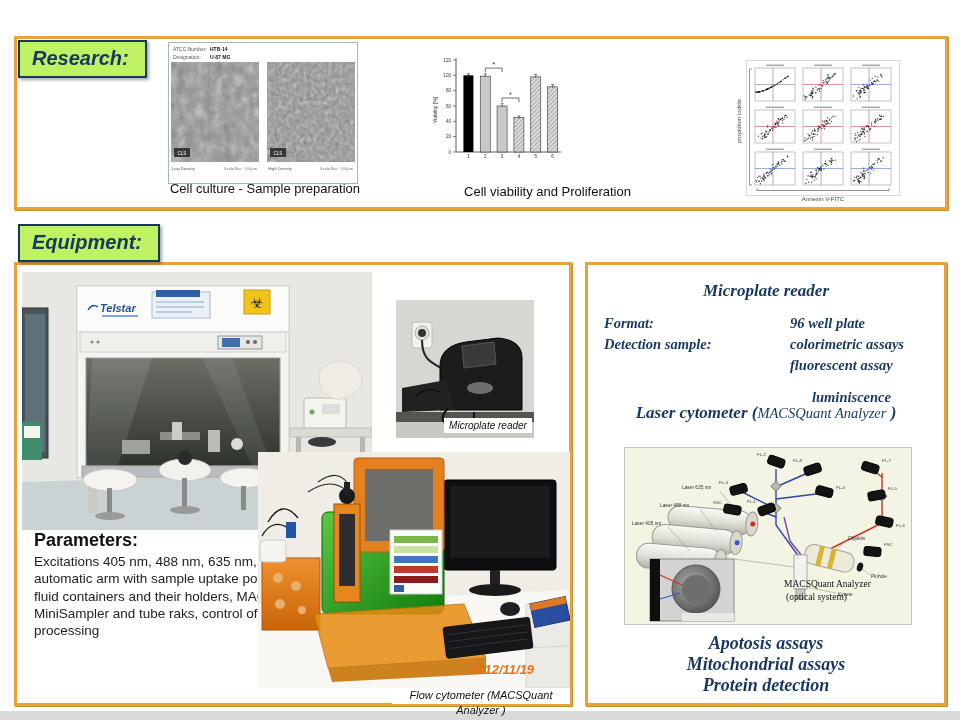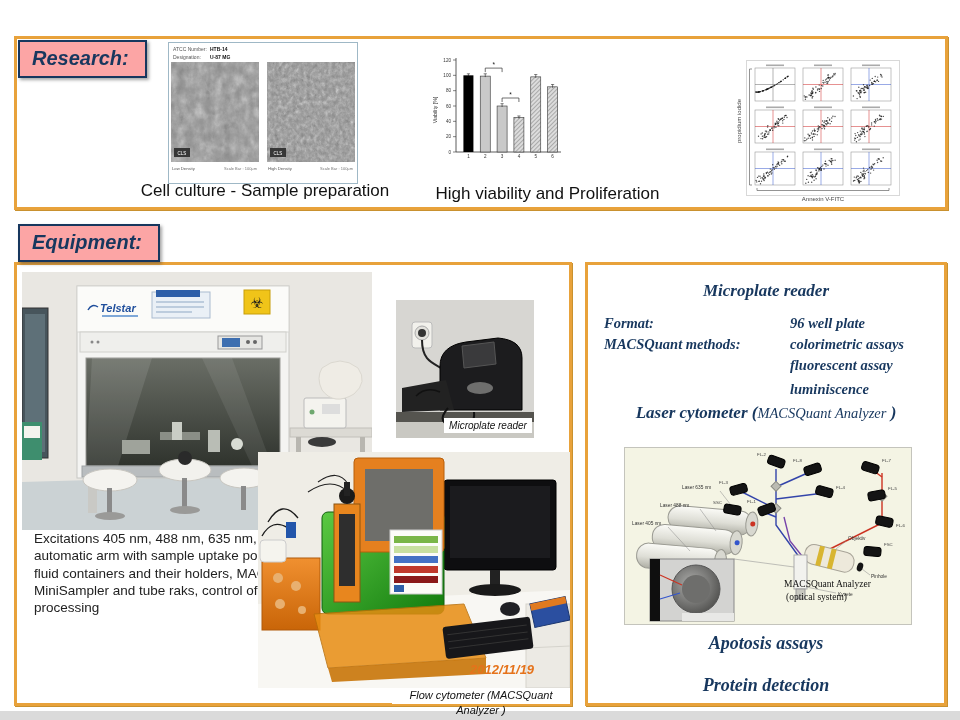--- a/index.html
+++ b/index.html
@@ -1,23 +1,23 @@
 <!DOCTYPE html>
 <html><head>
 <meta charset="utf-8">
 <style>
   html,body{margin:0;padding:0;background:#fff;}
   .slide{position:relative;width:960px;height:720px;background:#ffffff;overflow:hidden;
          font-family:"Liberation Sans",sans-serif;}
   .sec-box{position:absolute;background:#fff;border:3px solid #E8A23B;
            box-shadow:1px 1px 0 #c9912f;}
-  .sec-label{position:absolute;background:#fca5a5;border:2px solid #17375E;
+  .sec-label{position:absolute;background:#bef264;border:2px solid #17375E;
              color:#17375E;font-weight:bold;font-style:italic;font-size:20px;
              padding:5px 16px 6px 12px;box-shadow:2px 2px 3px rgba(60,60,60,.45);z-index:5;}
-  .caption{position:absolute;color:#111;font-size:17px;text-align:center;}
+  .caption{position:absolute;color:#111;font-size:13px;text-align:center;}
   .small-cap{position:absolute;background:#fff;color:#111;font-style:italic;
              font-size:11px;text-align:center;line-height:15px;}
   .flow-axis{position:absolute;font-size:6px;color:#444;text-align:center;}
   .params{position:absolute;width:258px;color:#111;z-index:2;}
   .params h3{margin:0 0 2px 0;font-size:18px;font-weight:bold;}
   .params p{margin:0;font-size:13.5px;line-height:1.28;color:#222;}
   .meth{font-family:"Liberation Serif",serif;color:#17375E;font-style:italic;font-weight:bold;}
   .m-title{position:absolute;left:0;top:16px;width:100%;text-align:center;font-size:17px;}
   .m-key{position:absolute;left:16px;font-size:14.5px;}
   .m-val{position:absolute;left:202px;font-size:14.5px;}
@@ -120,21 +120,21 @@
         <text x="107.75" y="106" font-size="4.6" fill="#333" text-anchor="middle">5</text>
         <rect x="119.58333333333333" y="34.83333333333333" width="10" height="65.16666666666667" fill="url(#hatchp)" stroke="#333" stroke-width="0.6"></rect>
         <line x1="124.58333333333333" y1="32.53333333333333" x2="124.58333333333333" y2="35.83333333333333" stroke="#000" stroke-width="0.5"></line>
         <line x1="122.98333333333333" y1="32.53333333333333" x2="126.18333333333332" y2="32.53333333333333" stroke="#000" stroke-width="0.5"></line>
         <text x="124.58333333333333" y="106" font-size="4.6" fill="#333" text-anchor="middle">6</text>
         <path d="M57.24999999999999,20.10000000000001 L57.24999999999999,16.10000000000001 L74.08333333333333,16.10000000000001 L74.08333333333333,20.10000000000001" fill="none" stroke="#333" stroke-width="0.7"></path>
         <text x="65.66666666666666" y="15.100000000000009" font-size="6.5" fill="#111" text-anchor="middle">*</text>
         <path d="M74.08333333333333,50 L74.08333333333333,46 L90.91666666666667,46 L90.91666666666667,50" fill="none" stroke="#333" stroke-width="0.7"></path>
         <text x="82.5" y="45" font-size="6.5" fill="#111" text-anchor="middle">*</text>
       </svg></div>
-  <div class="caption" style="left:420px;top:184px;width:255px;">High viability and Proliferation</div>
+  <div class="caption" style="left:420px;top:184px;width:255px;">Cell viability and Proliferation</div>
 
   <div class="photo" style="left:746px;top:60px;width:152px;height:134px;background:#fff;border:1px solid #D8D8D8;z-index:2;" id="flow-grid"><svg width="150" height="132" viewBox="0 0 150 132">
         <rect x="19" y="3.5" width="18" height="1.6" fill="#AAA"></rect>
         <rect x="8" y="7" width="40" height="33" fill="#fff" stroke="#999" stroke-width="0.6"></rect>
         <line x1="26" y1="7" x2="26" y2="40" stroke="#666666" stroke-width="0.5"></line>
         <line x1="8" y1="23.5" x2="48" y2="23.5" stroke="#666666" stroke-width="0.5"></line>
         <circle cx="9.0" cy="31.0" r="0.7" fill="#111" opacity="0.75"></circle>
         <circle cx="38.1" cy="17.4" r="0.7" fill="#111" opacity="0.75"></circle>
         <circle cx="9.4" cy="31.2" r="0.7" fill="#111" opacity="0.75"></circle>
         <circle cx="24.3" cy="26.2" r="0.7" fill="#111" opacity="0.75"></circle>
@@ -803,20 +803,21 @@
       <polygon points="66,46 98,42 100,64 68,68" fill="#3A3A3C" stroke="#555"></polygon>
       <ellipse cx="84" cy="88" rx="13" ry="6" fill="#8A8A88" opacity="0.75"></ellipse>
       <polygon points="6,88 50,80 58,110 6,112" fill="#222"></polygon>
       <path d="M52,108 q-14,16 8,18 q20,2 18,-14" stroke="#111" stroke-width="2" fill="none"></path>
       <path d="M20,96 q10,-10 24,-4" stroke="#111" stroke-width="1.5" fill="none"></path>
     </svg>
     <div class="small-cap" style="left:48px;top:118px;width:88px;height:15px;font-size:10px;">Microplate reader</div>
   </div>
 
   <div class="params" style="left:34px;top:530px;">
+    <h3>Parameters:</h3>
     <p>Excitations 405 nm, 488 nm, 635 nm, automatic arm with sample uptake port, fluid containers and their holders, MACS MiniSampler and tube raks, control of cell processing</p>
   </div>
 
   <div class="photo" style="left:258px;top:452px;width:368px;height:236px;z-index:3;">
     <svg width="312" height="236" viewBox="0 0 312 236">
       <defs>
         <linearGradient id="grn" x1="0" y1="0" x2="1" y2="1">
           <stop offset="0" stop-color="#5BC943"></stop>
             <stop offset="1" stop-color="#127B0E"></stop>
           </linearGradient>
@@ -880,24 +881,24 @@
       </g>
       <text x="212" y="222" font-size="13" font-style="italic" font-weight="bold" fill="#E5731B">2012/11/19</text>
     </svg>
   </div>
   <div class="small-cap" style="left:392px;top:688px;width:178px;height:16px;z-index:4;">Flow cytometer (MACSQuant Analyzer )</div>
 
   <div class="sec-box" style="left:585px;top:262px;width:356px;height:438px;">
     <div class="meth m-title">Microplate reader</div>
     <div class="meth m-key" style="top:50px;">Format:</div>
     <div class="meth m-val" style="top:50px;">96 well plate</div>
-    <div class="meth m-key" style="top:71px;">MACSQuant methods:</div>
+    <div class="meth m-key" style="top:71px;">Detection sample:</div>
     <div class="meth m-val" style="top:71px;">colorimetric assays</div>
     <div class="meth m-val" style="top:92px;">fluorescent assay</div>
-    <div class="meth m-val" style="top:116px;">luminiscence</div>
+    <div class="meth m-val" style="top:124px;margin-left:22px;">luminiscence</div>
     <div class="meth m-flowhead">
       <span>Laser cytometer (</span><span class="nm">MACSQuant Analyzer</span><span> )</span>
     </div>
 
     <div class="photo" style="left:36px;top:182px;width:288px;height:178px;">
       <svg width="288" height="178" viewBox="0 0 288 178">
         <defs>
           <linearGradient id="cyl" x1="0" y1="0" x2="0" y2="1">
             <stop offset="0" stop-color="#FBFBF7"></stop>
               <stop offset="0.55" stop-color="#DEDED6"></stop>
@@ -997,17 +998,18 @@
           <rect x="58" y="166" width="52" height="8" fill="#E8E8E6"></rect>
           <line x1="36" y1="128" x2="58" y2="138" stroke="#CC3322" stroke-width="1.2"></line>
           <line x1="36" y1="152" x2="56" y2="146" stroke="#3355CC" stroke-width="1.2"></line>
         </g>
         <text x="160" y="140" font-size="9.5" font-family="Liberation Serif,serif" fill="#111">MACSQuant Analyzer</text>
         <text x="162" y="153" font-size="9.5" font-family="Liberation Serif,serif" fill="#111">(optical system)</text>
       </svg>
     </div>
 
     <div class="meth m-assay" style="top:368px;">Apotosis assays</div>
+    <div class="meth m-assay" style="top:389px;">Mitochondrial assays</div>
     <div class="meth m-assay" style="top:410px;text-align:center;">Protein detection</div>
   </div>
 
   <div class="bottom-strip"></div>
 </div>
 
 </body></html>

